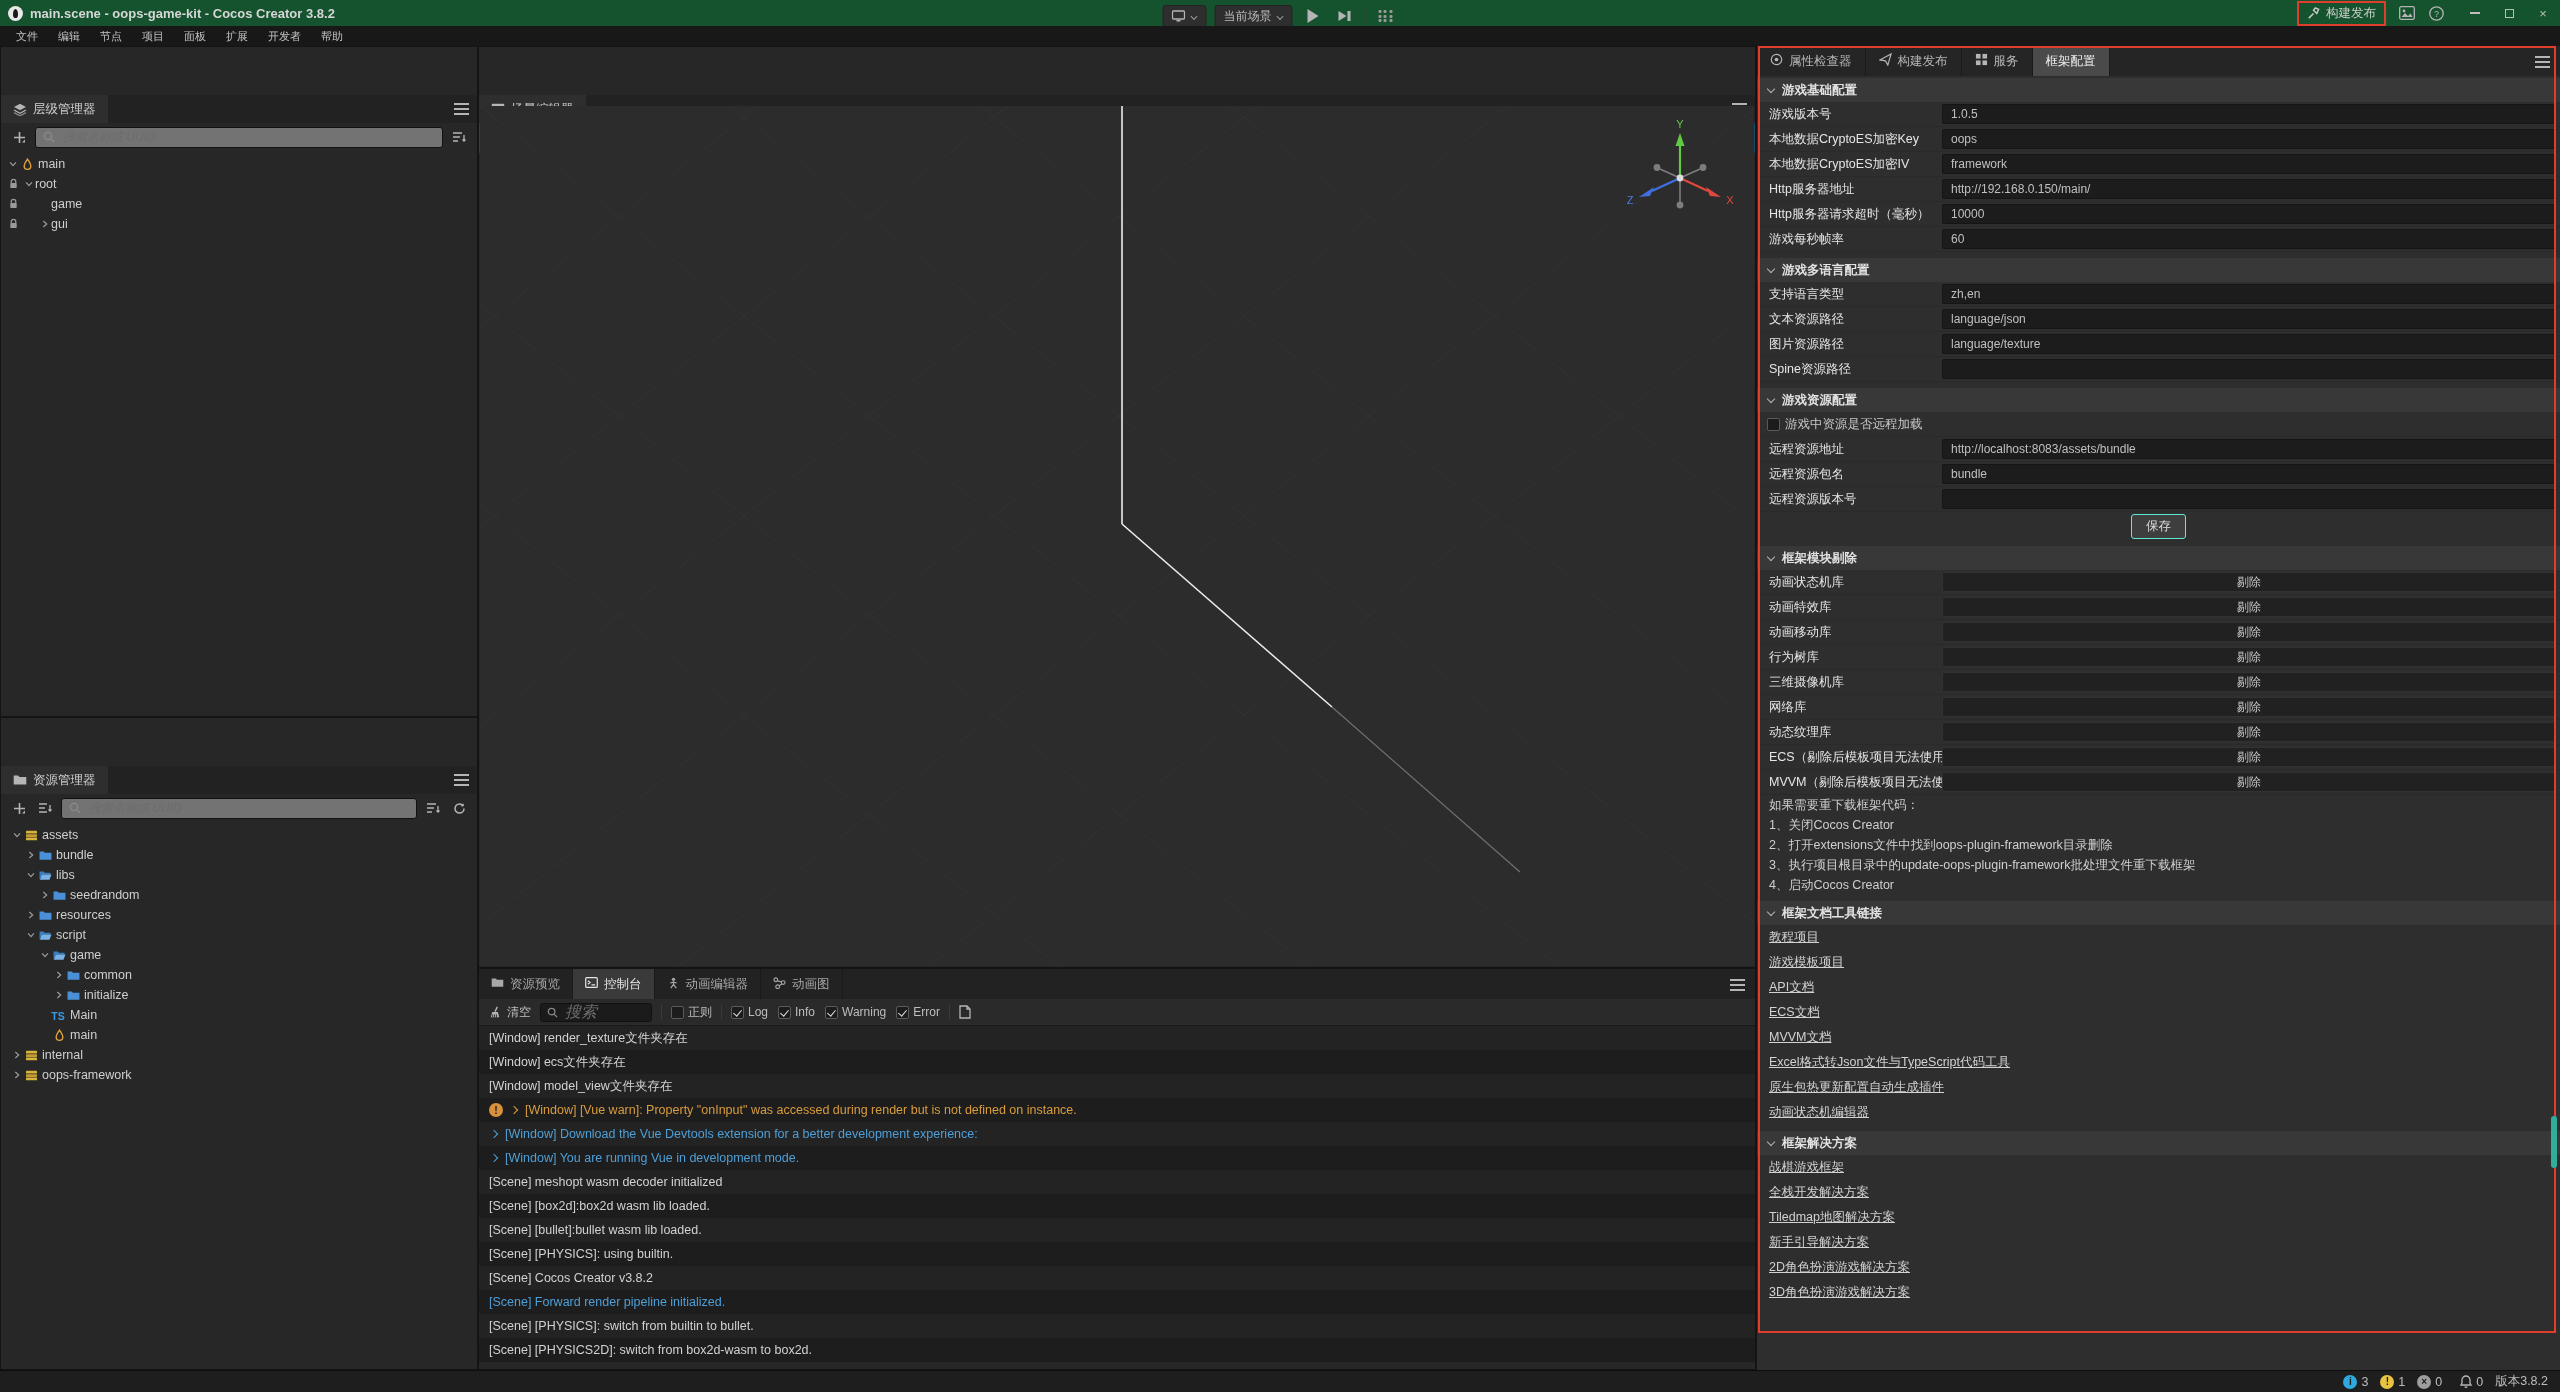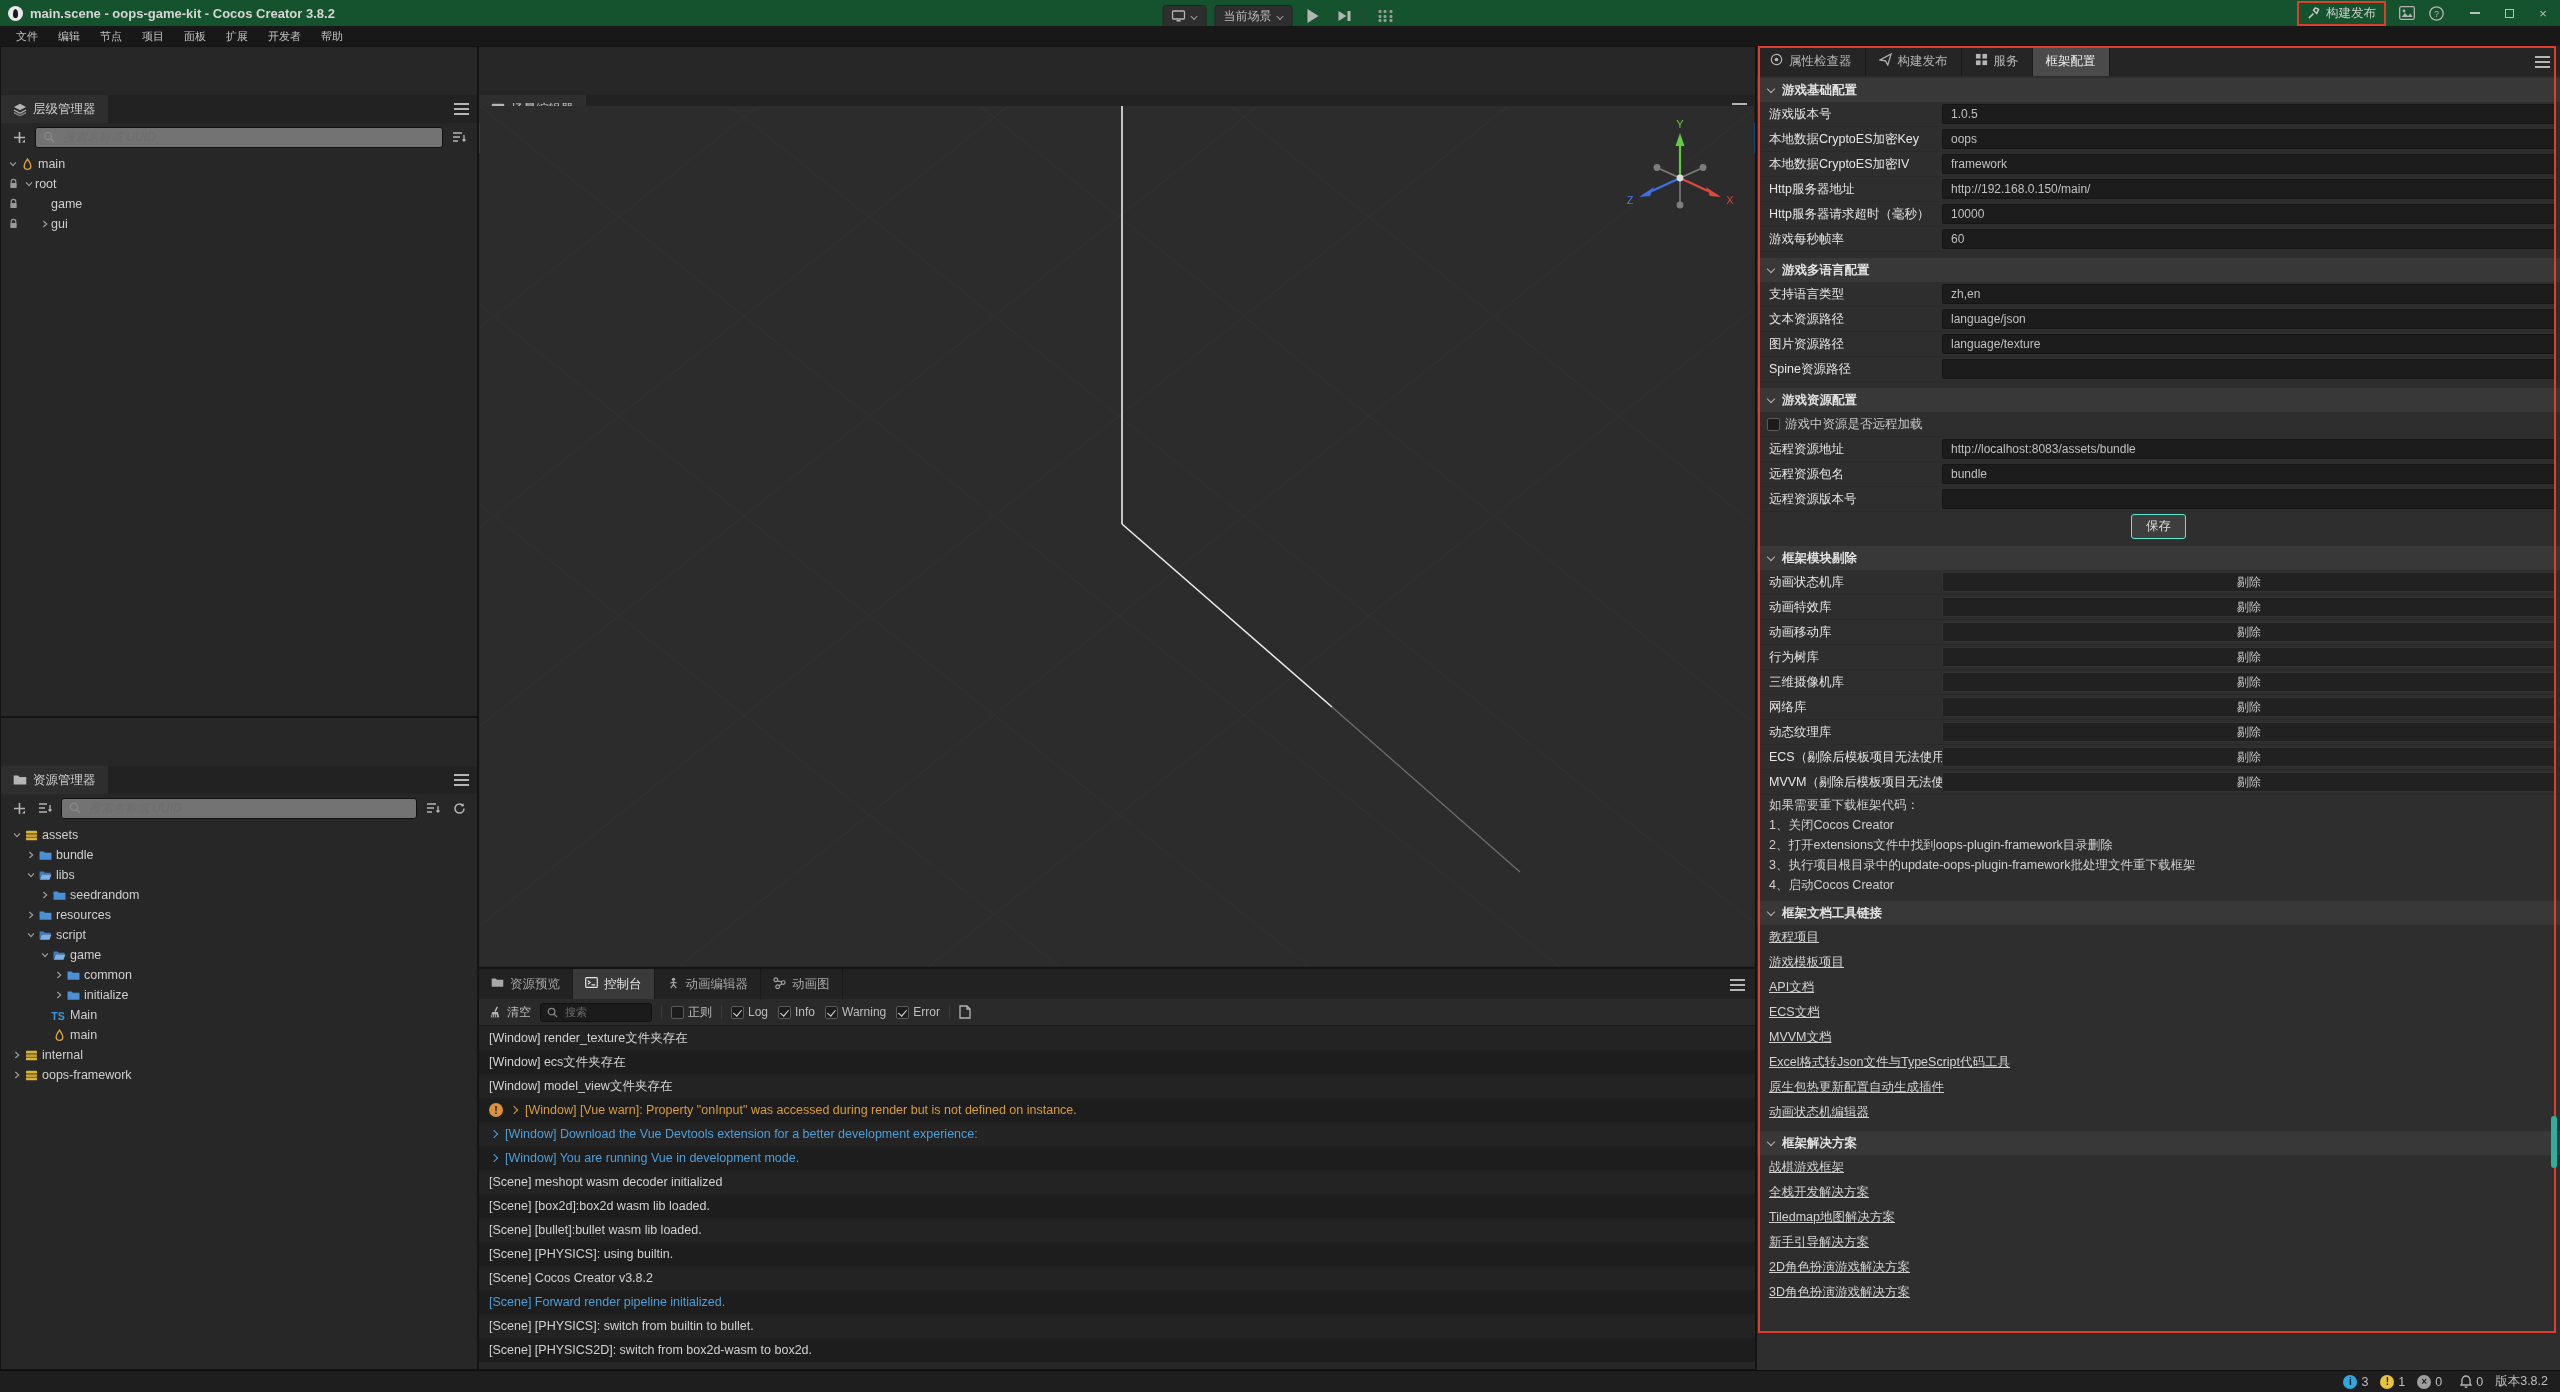--- a/index.html
+++ b/index.html
@@ -66,21 +66,21 @@
   .view-dd{display:flex;align-items:center;gap:5px;font-size:12px;color:#c0c0c0;}
   .viewport{position:relative;background:#2c2c2c;overflow:hidden;}
 
   
   .console-tabs{height:30px;display:flex;align-items:stretch;background:#222;position:relative;text-align:right;}
   .c-tab{display:flex;align-items:center;gap:6px;padding:0 12px;font-size:12.5px;color:#a8a8a8;border-right:1px solid #1a1a1a;}
   .c-tab.active{background:#3a3a3a;color:#e6e6e6;}
   .console-toolbar{height:27px;display:flex;align-items:center;gap:9px;padding:0 10px;background:#2a2a2a;border-bottom:1px solid #1a1a1a;font-size:12px;color:#bdbdbd;}
   .clear-btn{display:flex;align-items:center;gap:5px;color:#bdbdbd;}
   .c-search{display:flex;align-items:center;gap:5px;width:112px;background:#1b1b1b;border:1px solid #111;border-radius:3px;height:19px;padding:0 6px;}
-  .c-search input{width:70px;background:transparent;border:none;outline:none;color:#ccc;font-size:11px;}
+  .c-search input{width:70px;background:transparent;border:none;outline:none;color:#ccc;font-size:16px;font-style:italic;}
   .c-search input::placeholder{color:#6d6d6d;}
   .cb{width:13px;height:13px;background:#1c1c1c;border:1px solid #5a5a5a;border-radius:2px;position:relative;flex:none;}
   .cb.checked::after{content:"";position:absolute;left:3px;top:1px;width:4px;height:7px;border-right:1.6px solid #e2e2e2;border-bottom:1.6px solid #e2e2e2;transform:rotate(40deg);}
   .cb-item{display:flex;align-items:center;gap:4px;}
   .console-body{overflow:hidden;}
   .console-row{height:24px;display:flex;align-items:center;gap:6px;padding:0 10px;font-size:12.5px;color:#d2d2d2;}
   .console-row:nth-child(odd){background:#232323;}
   .console-row:nth-child(even){background:#1d1d1d;}
   .console-row.warn{color:#d99c3e;}
   .console-row.info{color:#4f9fd8;}

